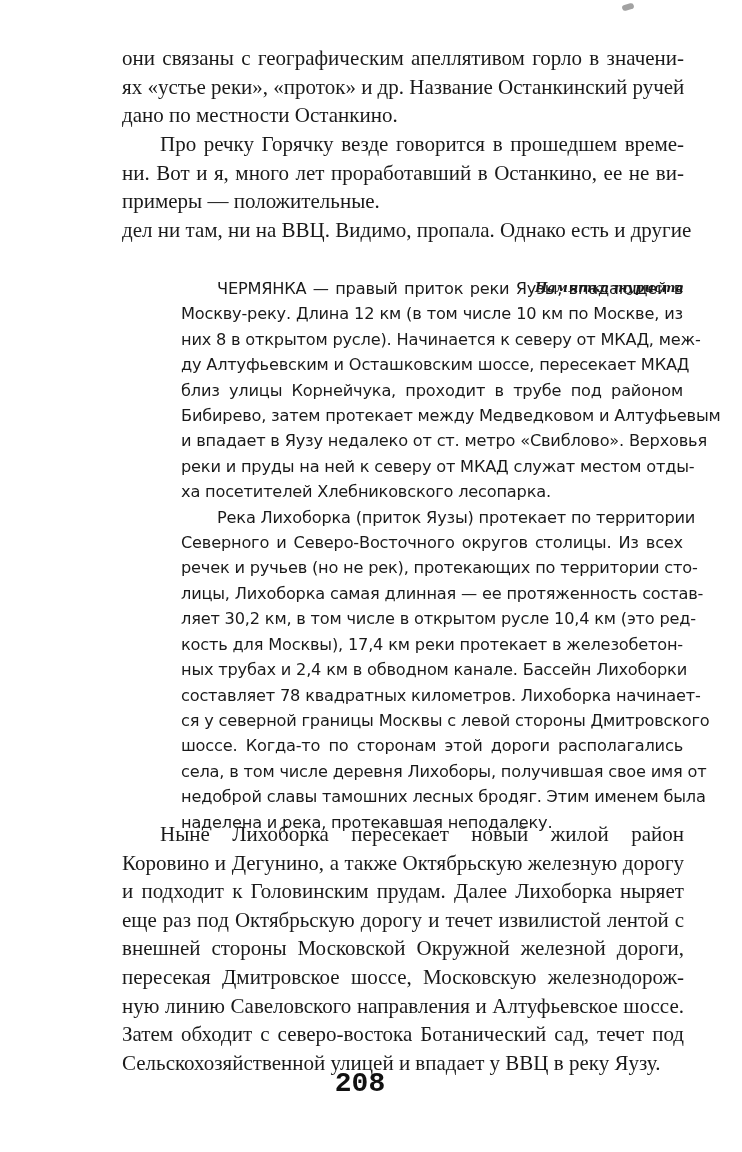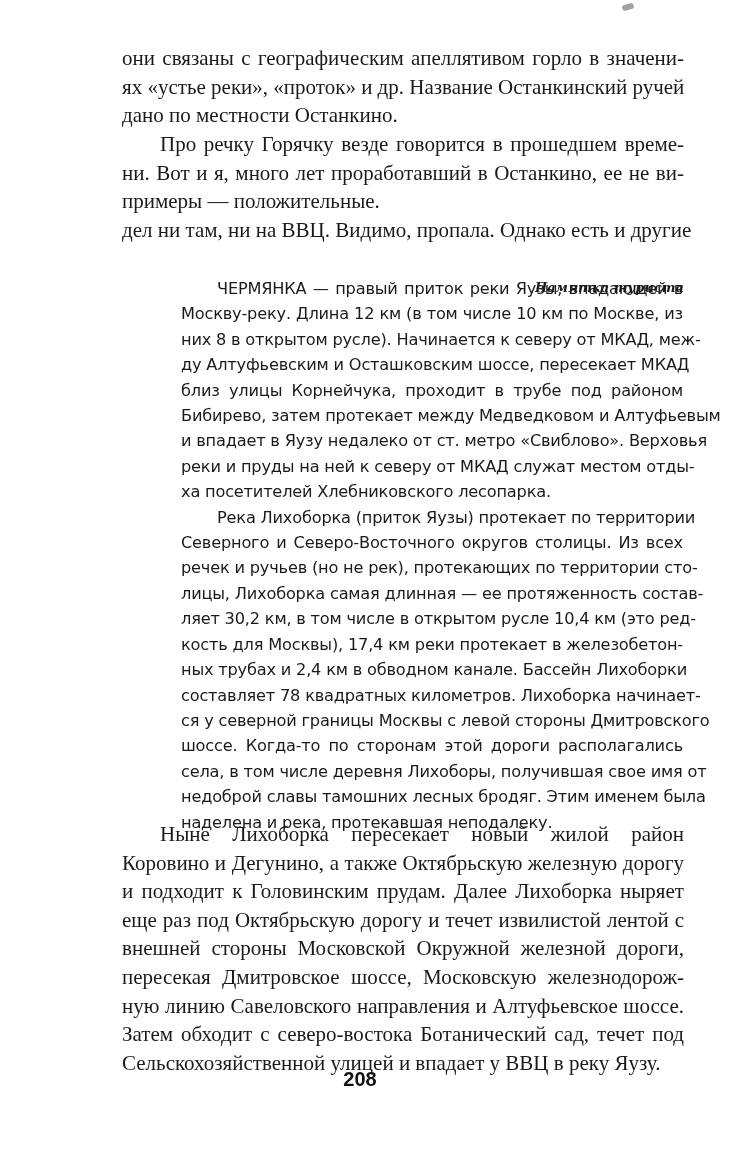--- a/index.html
+++ b/index.html
@@ -29,22 +29,22 @@
   .memo {
     position: absolute; left: 137px; top: 276px; width: 546px;
     font-family: "DejaVu Sans", "Liberation Sans", sans-serif;
     font-size: 16.2px; line-height: 25.4px; letter-spacing: -0.2px;
   }
   .memo .line { }
   .memo .ind { padding-left: 36px; }
   #para-bottom { top: 820px; }
   .page-num {
     position: absolute; left: 0; width: 720px; top: 1068px; text-align: center;
-    font-family: Liberation Sans, sans-serif;
-    font-size: 20px; font-weight: bold; color: #111;
+    font-family: Liberation Mono, monospace;
+    font-size: 28px; font-weight: bold; color: #111;
   }
 </style>
 </head>
 <body>
 
 <div class="page">
   <div class="smudge"></div>
 
   <div class="body-text" id="para-top">
     <span class="line">они связаны с географическим апеллятивом горло в значени-</span>

